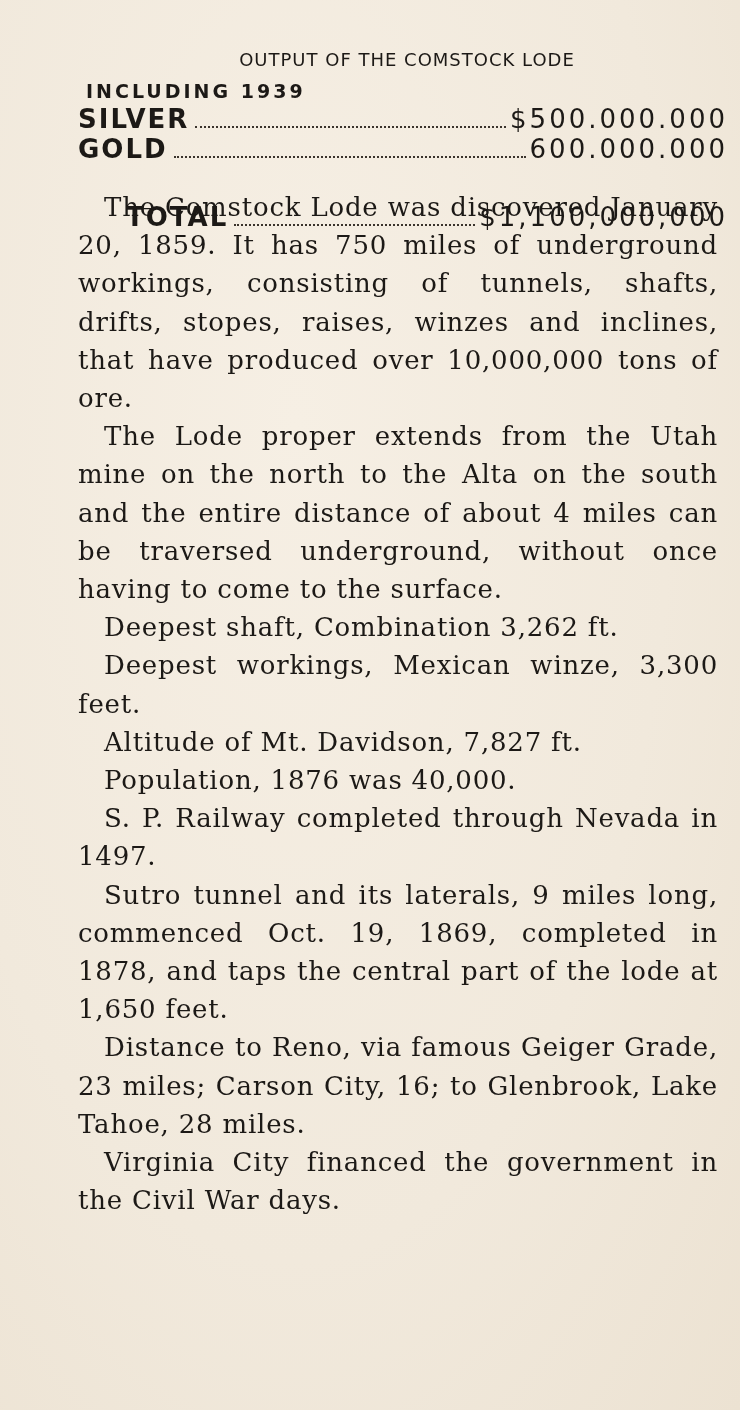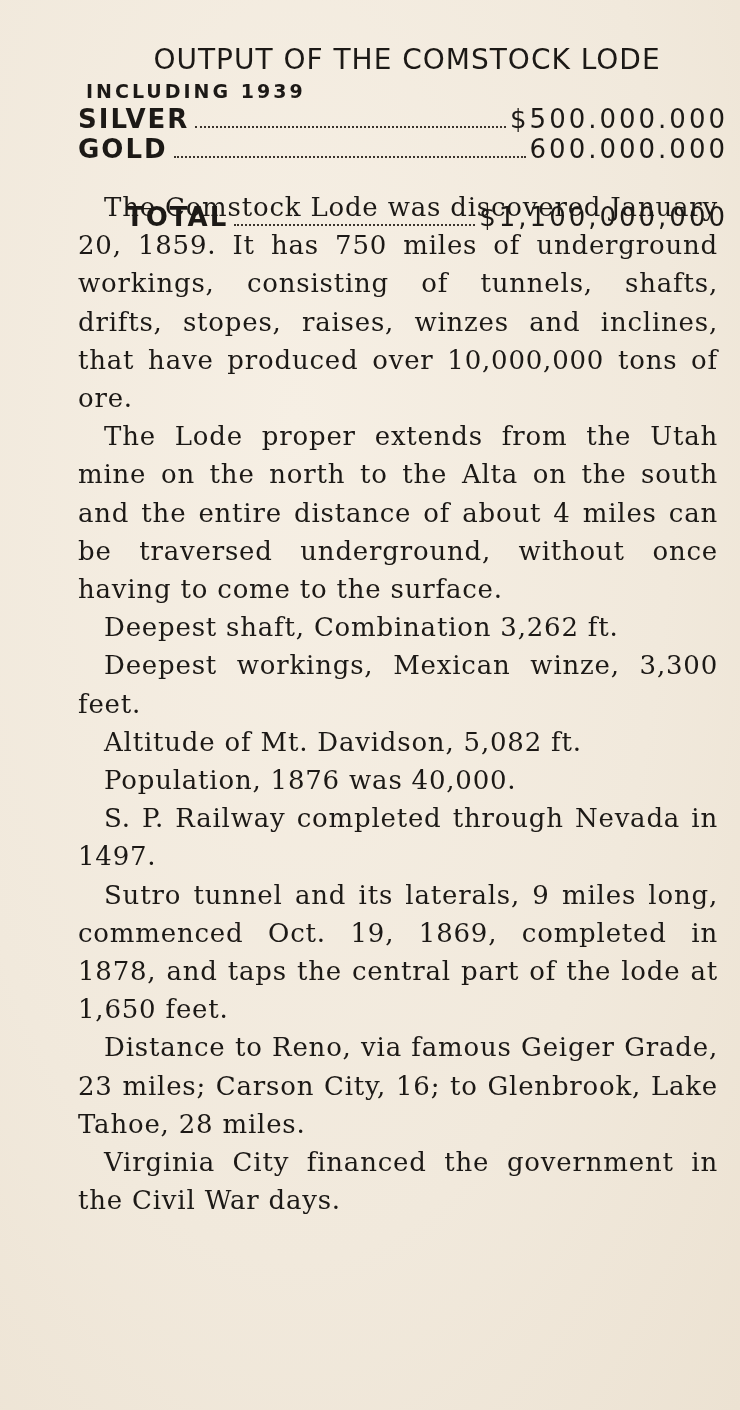--- a/index.html
+++ b/index.html
@@ -10,21 +10,21 @@
   }
   .card {
     position: relative; width: 740px; height: 1410px;
     background: radial-gradient(ellipse at 40% 30%, #f6efe4 0%, #f1e9dc 60%, #ece2d2 100%);
   }
   .header {
     position: absolute; left: 78px; top: 42px; width: 650px;
     font-family: "DejaVu Sans", sans-serif;
   }
   .title {
-    text-align: center; font-size: 28px; letter-spacing: 1px;
+    text-align: center; font-size: 18px; letter-spacing: 1px;
     line-height: 36px; margin-left: 8px; white-space: nowrap;
   }
   .subtitle {
     text-align: left; font-size: 19px; letter-spacing: 3px;
     line-height: 26px; margin-left: 8px; font-weight: bold;
   }
   .row {
     position: relative; height: 30px; font-size: 26px; letter-spacing: 2px;
     font-weight: bold; display: flex; align-items: baseline;
   }
@@ -64,20 +64,20 @@
       <span class="dots"></span>
       <span class="val">$1,100,000,000</span>
     </div>
   </div>
 
   <div class="body">
     <div class="para ind">The Comstock Lode was discovered January 20, 1859. It has 750 miles of underground workings, consisting of tunnels, shafts, drifts, stopes, raises, winzes and inclines, that have produced over 10,000,000 tons of ore.</div>
     <div class="para ind">The Lode proper extends from the Utah mine on the north to the Alta on the south and the entire distance of about 4 miles can be traversed underground, without once having to come to the surface.</div>
     <div class="para ind">Deepest shaft, Combination 3,262 ft.</div>
     <div class="para ind">Deepest workings, Mexican winze, 3,300 feet.</div>
-    <div class="para ind">Altitude of Mt. Davidson, 5,082 ft.</div>
+    <div class="para ind">Altitude of Mt. Davidson, 7,827 ft.</div>
     <div class="para ind">Population, 1876 was 40,000.</div>
     <div class="para ind">S. P. Railway completed through Nevada in 1497.</div>
     <div class="para ind">Sutro tunnel and its laterals, 9 miles long, commenced Oct. 19, 1869, completed in 1878, and taps the central part of the lode at 1,650 feet.</div>
     <div class="para ind">Distance to Reno, via famous Geiger Grade, 23 miles; Carson City, 16; to Glenbrook, Lake Tahoe, 28 miles.</div>
     <div class="para ind">Virginia City financed the government in the Civil War days.</div>
   </div>
 </div>
 
 </body></html>

